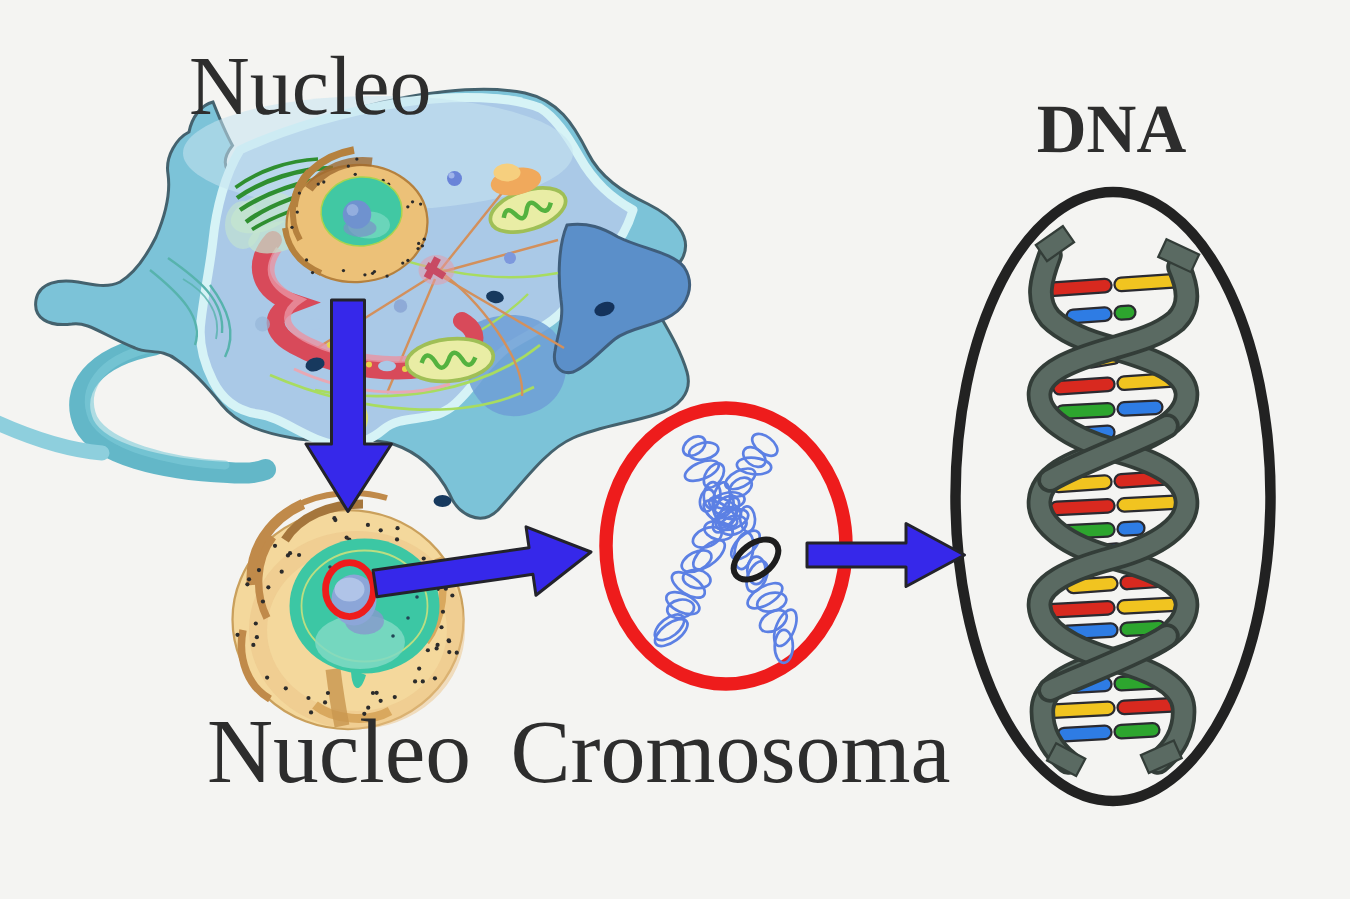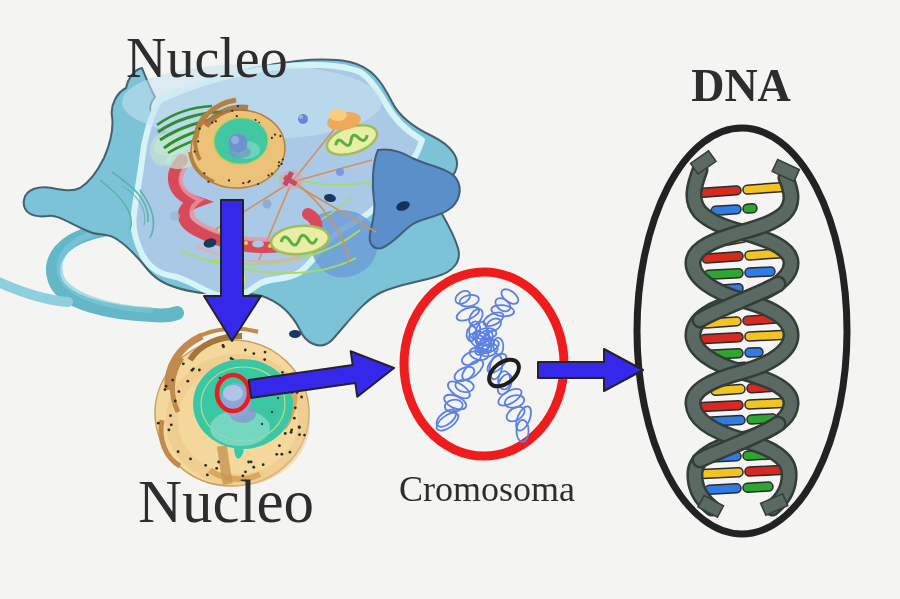--- a/index.html
+++ b/index.html
@@ -9,21 +9,21 @@
     font-family:"Liberation Serif", serif;
   }
   #art{position:absolute;left:0;top:0;}
   .label{
     position:absolute;line-height:1;color:var(--label-color,#2d2d2d);
     white-space:nowrap;user-select:none;
   }
   #label-cellula{left:126px;top:30px;font-size:56px;}
   #label-dna{left:741px;top:63px;font-size:46px;font-weight:bold;transform:translateX(-50%);}
   #label-nucleo{left:226px;top:471px;font-size:61px;transform:translateX(-50%);}
-  #label-cromosoma{left:487px;top:471px;font-size:36px;transform:translateX(-50%);text-align:center;}
+  #label-cromosoma{left:487px;top:471px;font-size:60px;transform:translateX(-50%);text-align:center;}
 </style>
 </head>
 <body>
 
 <svg id="art" width="900" height="599" viewBox="0 0 900 599">
 
   <g>
 
     <g>
       <path d="M 103,230 C 62,238 46,260 56,283 C 66,303 108,313 152,315 C 164,316 172,315 177,313" fill="none" stroke="#63b7c8" stroke-width="14" stroke-linecap="round"></path>

